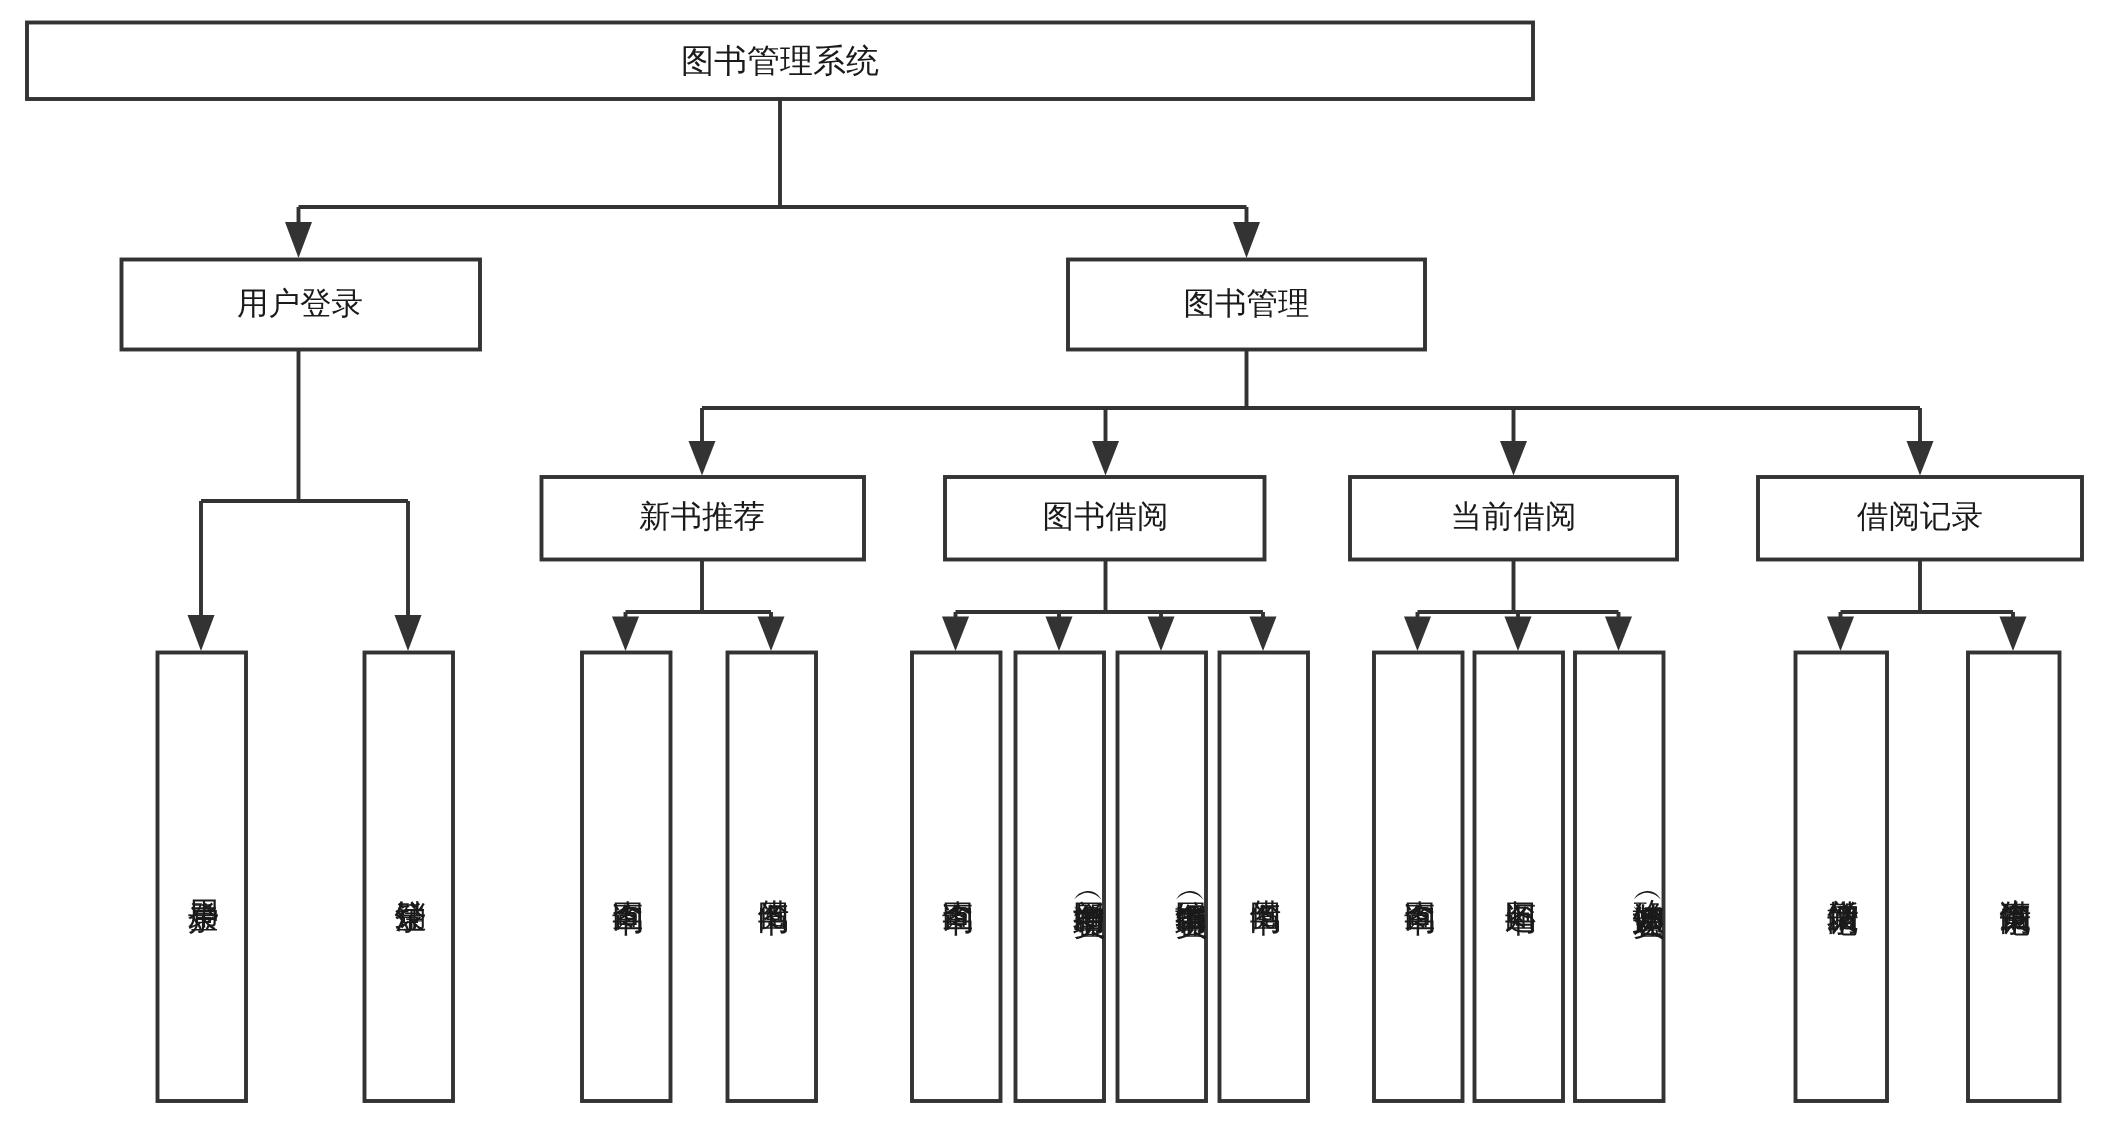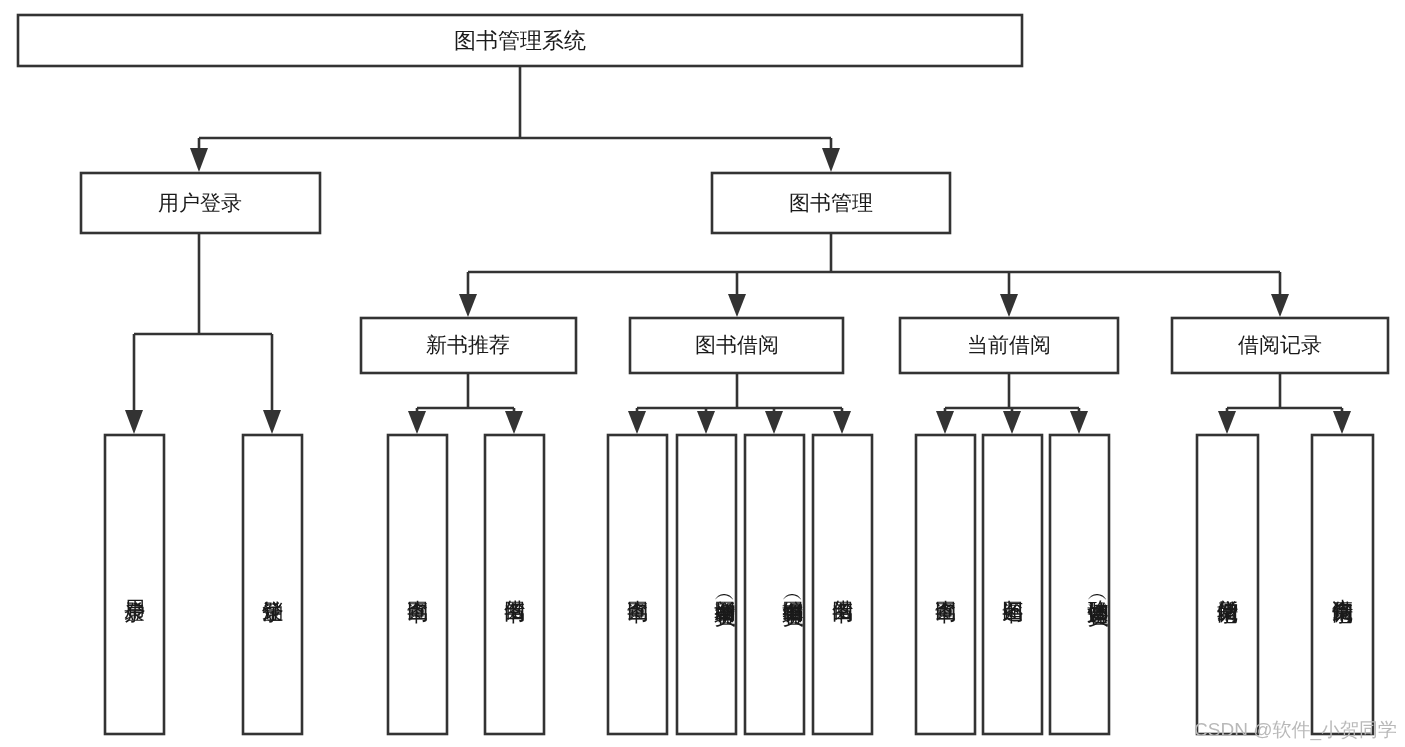--- a/index.html
+++ b/index.html
@@ -176,14 +176,13 @@
   <div class="vlabel center" style="left:608px;top:435px;width:59px;height:299px;">查询图书</div>
   <div class="vlabel" style="left:677px;top:441px;width:59px;height:293px;">新增图书（管理员）</div>
   <div class="vlabel" style="left:745px;top:441px;width:59px;height:293px;">编辑图书（管理员）</div>
   <div class="vlabel center" style="left:813px;top:435px;width:59px;height:299px;">借阅图书</div>
   <div class="vlabel center" style="left:916px;top:435px;width:59px;height:299px;">查询图书</div>
   <div class="vlabel center" style="left:983px;top:435px;width:59px;height:299px;">归还图书</div>
   <div class="vlabel" style="left:1050px;top:441px;width:59px;height:293px;">确认归还（管理员）</div>
   <div class="vlabel center" style="left:1197px;top:435px;width:61px;height:299px;">新增借阅记录</div>
   <div class="vlabel center" style="left:1312px;top:435px;width:61px;height:299px;">查询借阅记录</div>
 
-  <div class="watermark">CSDN @软件_小贺同学</div>
 </div>
 
 </body></html>

